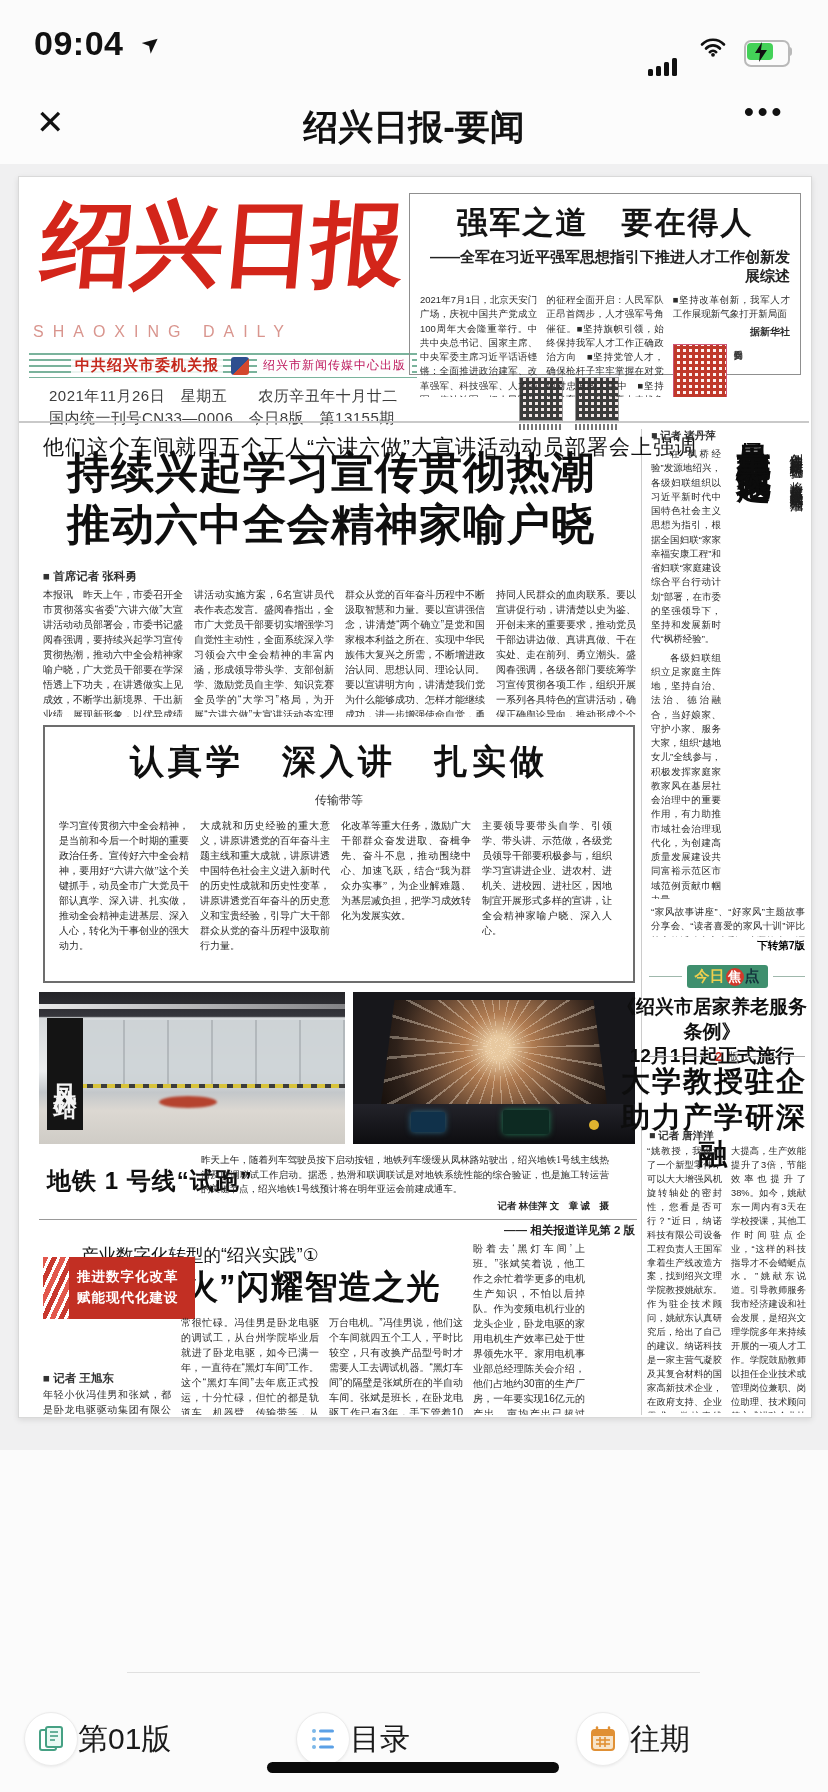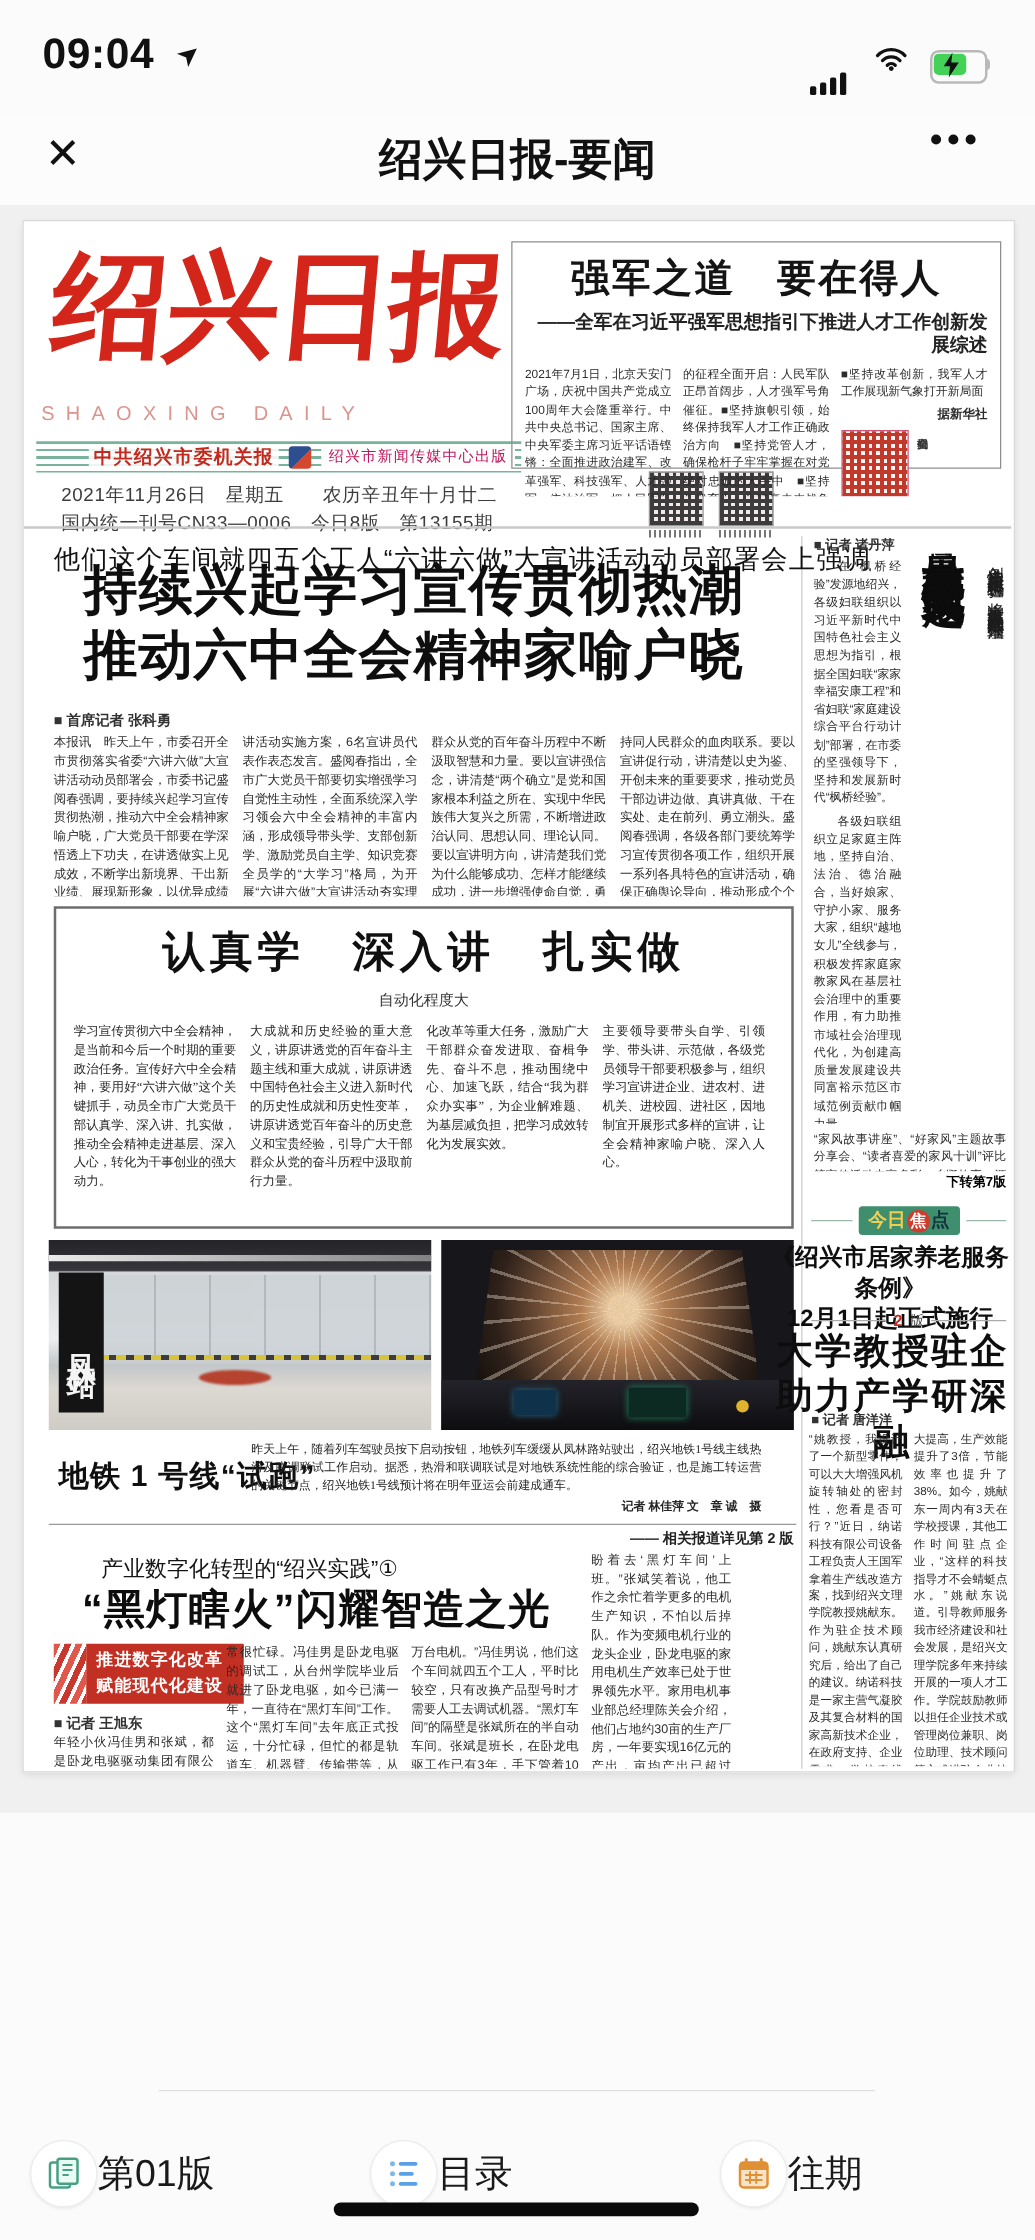--- a/index.html
+++ b/index.html
@@ -90,21 +90,21 @@
   .photoR .scr2{position:absolute;left:150px;top:118px;width:46px;height:24px;background:#0d2a22;box-shadow:0 0 6px #1f7a55;border-radius:2px;}
   .photoR .btn{position:absolute;left:236px;top:128px;width:10px;height:10px;border-radius:50%;background:#e0b32f;}
   
   .cap-title{left:28px;top:988px;font-size:24px;font-weight:900;color:#0f0f0f;letter-spacing:1px;}
   .cap-text{left:182px;top:976px;width:408px;font-size:9.5px;line-height:1.55;text-align:justify;}
   .cap-credit{text-align:right;font-weight:700;margin-top:2px;}
   .related{left:330px;top:1046px;width:286px;text-align:right;font-size:11.5px;font-weight:700;color:#222;}
   
   .df-kicker{left:62px;top:1066px;font-size:17.5px;color:#141414;}
   .df-headline{left:20px;top:1088px;width:428px;text-align:center;font-size:33px;font-weight:900;color:#0d0d0d;letter-spacing:1px;}
-  .df-badge{left:24px;top:1138px;width:152px;height:48px;display:flex;}
+  .df-badge{left:24px;top:1080px;width:152px;height:62px;display:flex;}
   .df-badge .stripes{width:26px;height:100%;background:repeating-linear-gradient(115deg,#e2574c 0 5px,#fff 5px 8px,#c8382e 8px 13px,#fff 13px 16px);}
   .df-badge .label{flex:1;background:#c22f23;color:#fff;font-size:13.5px;font-weight:800;line-height:1.55;
       display:flex;flex-direction:column;justify-content:center;padding-left:8px;letter-spacing:1px;}
   
   .vhead{left:704px;top:266px;width:58px;height:462px;writing-mode:vertical-rl;font-size:34px;font-weight:900;
       color:#0c0c0c;letter-spacing:-2px;overflow:hidden;line-height:1.6;}
   .vsub{left:762px;top:266px;width:24px;height:458px;writing-mode:vertical-rl;font-size:13.5px;color:#1d1d1d;
       overflow:hidden;letter-spacing:1px;}
   .railp{margin:0 0 4px;text-indent:2em;}
   .focus-row{left:630px;top:788px;width:156px;display:flex;align-items:center;gap:5px;}
@@ -212,21 +212,21 @@
     <div class="abs byline" style="left:24px;top:392px">■ 首席记者 张科勇</div>
     <div class="abs bodycols" style="left:24px;top:410px;width:594px">
       <div class="bcol" style="width:140px;height:130px">本报讯　昨天上午，市委召开全市贯彻落实省委“六讲六做”大宣讲活动动员部署会，市委书记盛阅春强调，要持续兴起学习宣传贯彻热潮，推动六中全会精神家喻户晓，广大党员干部要在学深悟透上下功夫，在讲透做实上见成效，不断学出新境界、干出新业绩、展现新形象，以优异成绩迎接党的二十大召开。会上通报了我市“六讲六做”大宣</div>
       <div class="bcol" style="width:140px;height:130px">讲活动实施方案，6名宣讲员代表作表态发言。盛阅春指出，全市广大党员干部要切实增强学习自觉性主动性，全面系统深入学习领会六中全会精神的丰富内涵，形成领导带头学、支部创新学、激励党员自主学、知识竞赛全员学的“大学习”格局，为开展“六讲六做”大宣讲活动夯实理论功底、奠定思想根基。</div>
       <div class="bcol" style="width:140px;height:130px">群众从党的百年奋斗历程中不断汲取智慧和力量。要以宣讲强信念，讲清楚“两个确立”是党和国家根本利益之所在、实现中华民族伟大复兴之所需，不断增进政治认同、思想认同、理论认同。要以宣讲明方向，讲清楚我们党为什么能够成功、怎样才能继续成功，进一步增强使命自觉，勇毅前行走好新的赶考之路。要以宣讲聚民心，讲清楚我们党为中国人民谋幸福、为中华民族谋复兴的初心使命，始终保</div>
       <div class="bcol" style="width:140px;height:130px">持同人民群众的血肉联系。要以宣讲促行动，讲清楚以史为鉴、开创未来的重要要求，推动党员干部边讲边做、真讲真做、干在实处、走在前列、勇立潮头。盛阅春强调，各级各部门要统筹学习宣传贯彻各项工作，组织开展一系列各具特色的宣讲活动，确保正确舆论导向，推动形成个个都是宣讲员、人人都是土专家的生动局面。</div>
     </div>
 
     <div class="abs edbox">
       <div class="ed-title">认真学　深入讲　扎实做</div>
-      <div class="ed-by">自动化程度大</div>
+      <div class="ed-by">传输带等</div>
       <div class="bodycols">
         <div class="bcol kai" style="width:130px;height:152px">学习宣传贯彻六中全会精神，是当前和今后一个时期的重要政治任务。宣传好六中全会精神，要用好“六讲六做”这个关键抓手，动员全市广大党员干部认真学、深入讲、扎实做，推动全会精神走进基层、深入人心，转化为干事创业的强大动力。</div>
         <div class="bcol kai" style="width:130px;height:152px">大成就和历史经验的重大意义，讲原讲透党的百年奋斗主题主线和重大成就，讲原讲透中国特色社会主义进入新时代的历史性成就和历史性变革，讲原讲透党百年奋斗的历史意义和宝贵经验，引导广大干部群众从党的奋斗历程中汲取前行力量。</div>
         <div class="bcol kai" style="width:130px;height:152px">化改革等重大任务，激励广大干部群众奋发进取、奋楫争先、奋斗不息，推动围绕中心、加速飞跃，结合“我为群众办实事”，为企业解难题、为基层减负担，把学习成效转化为发展实效。</div>
         <div class="bcol kai" style="width:130px;height:152px">主要领导要带头自学、引领学、带头讲、示范做，各级党员领导干部要积极参与，组织学习宣讲进企业、进农村、进机关、进校园、进社区，因地制宜开展形式多样的宣讲，让全会精神家喻户晓、深入人心。</div>
       </div>
     </div>
 
     <div class="abs photoL">
       <div class="lights"></div>

